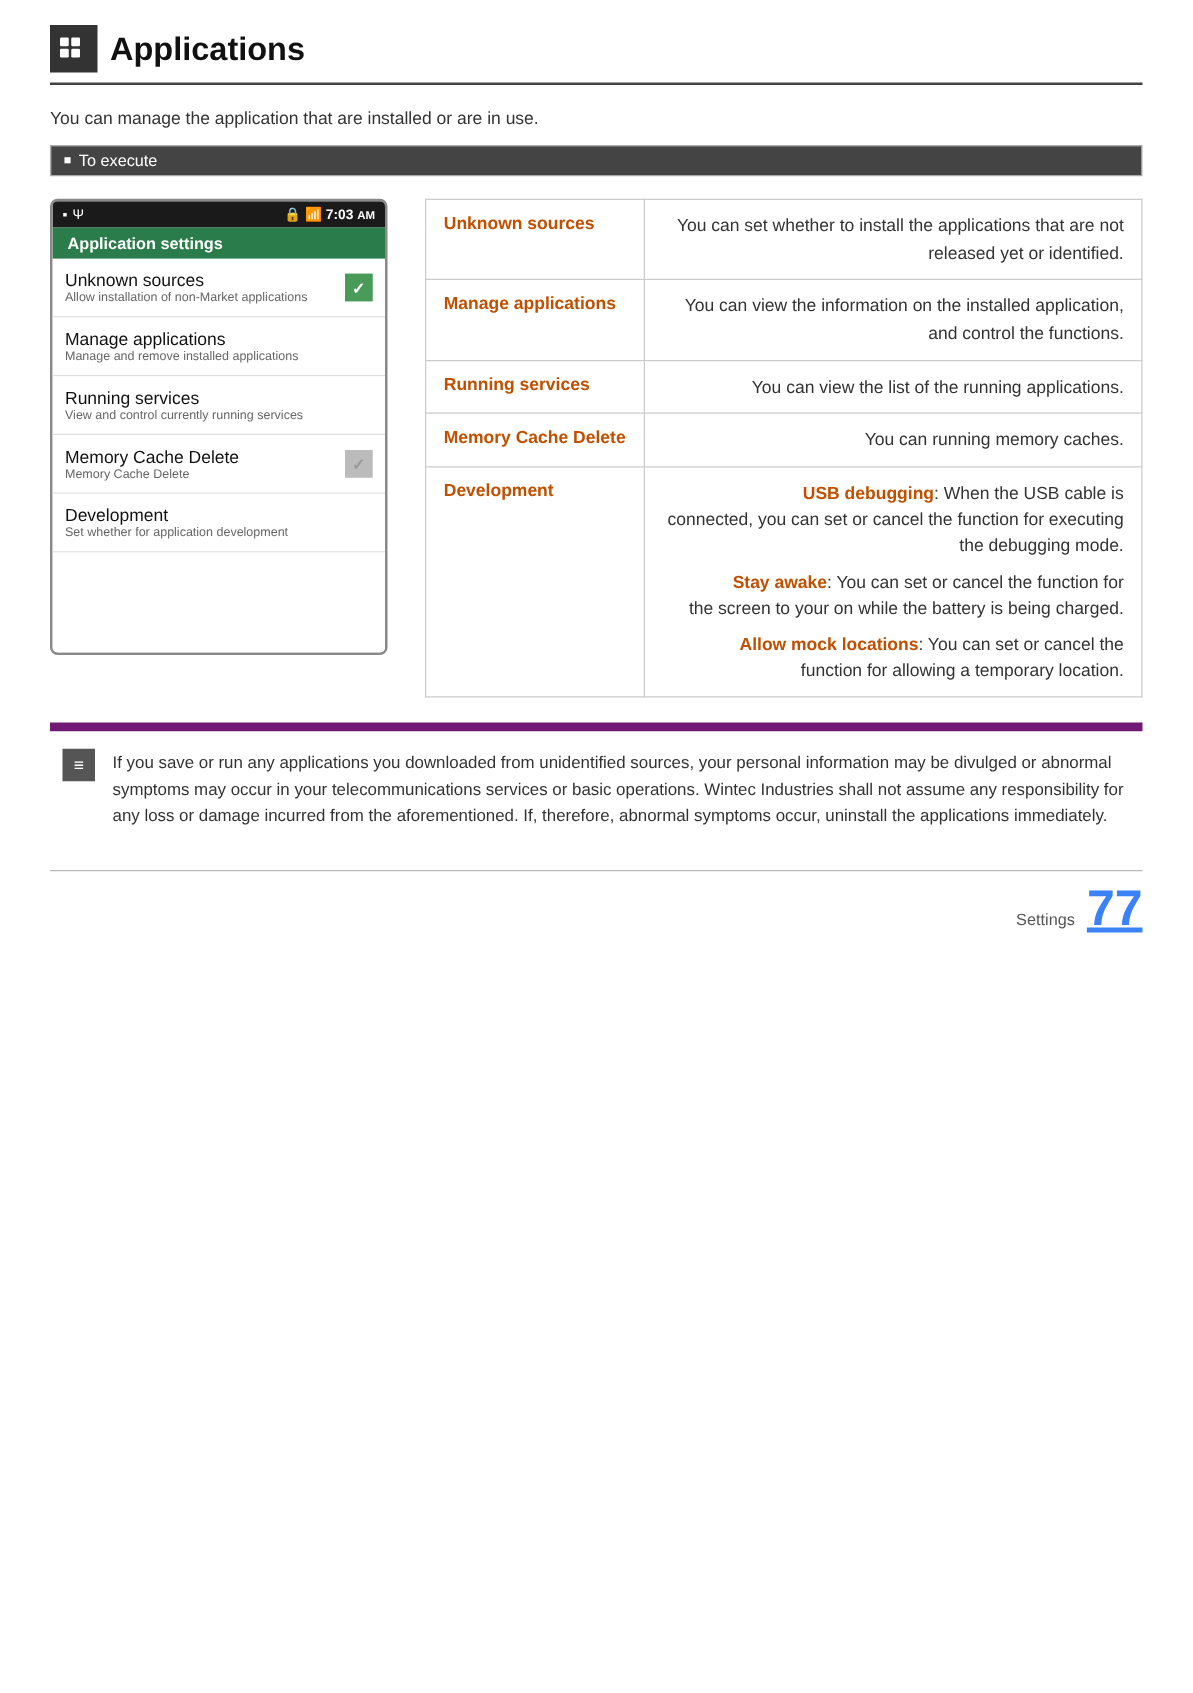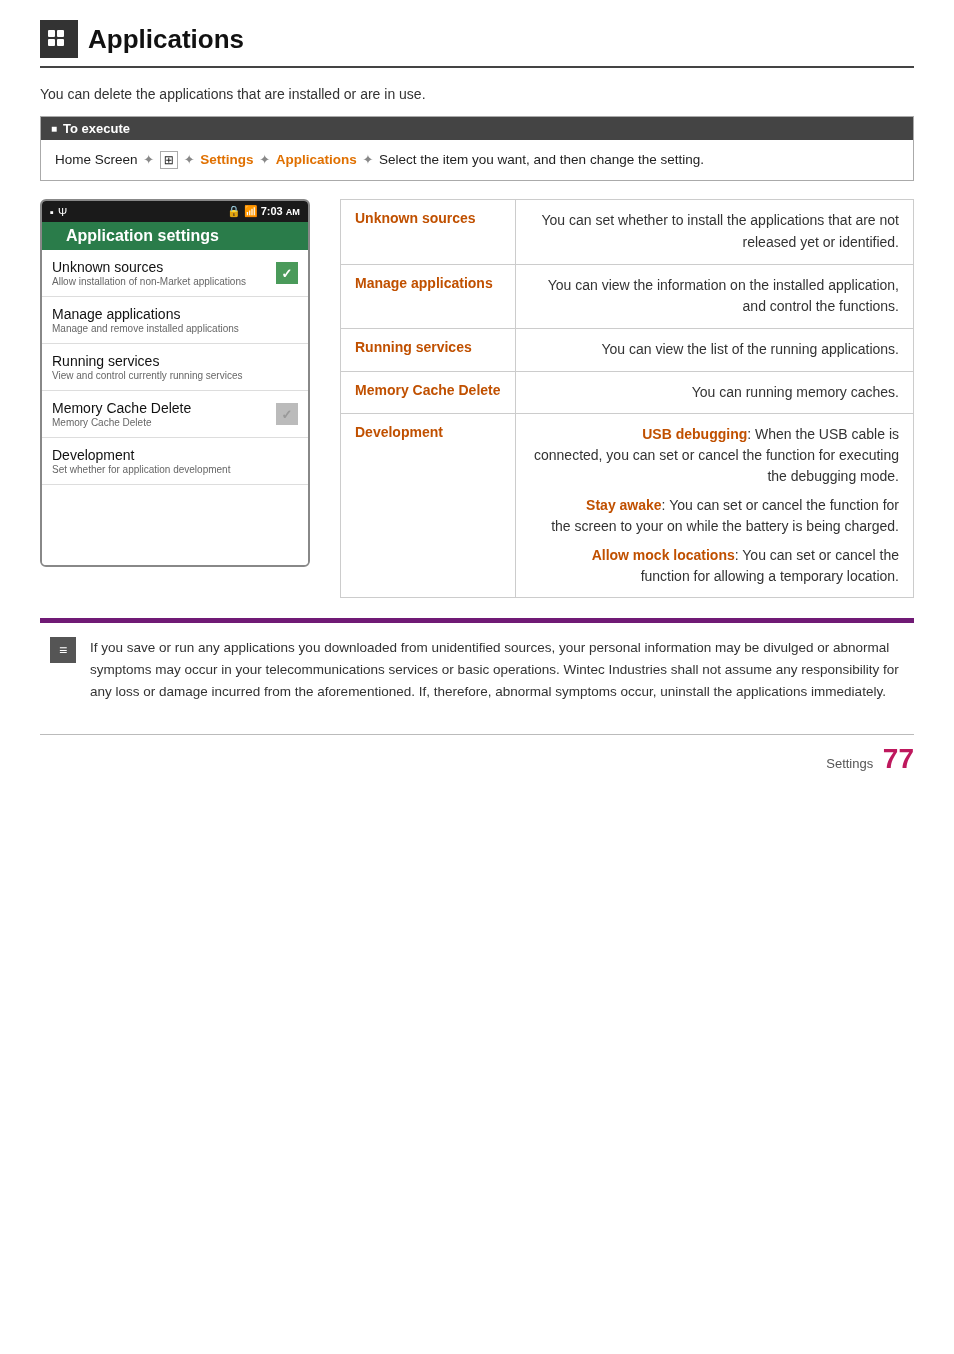--- a/index.html
+++ b/index.html
@@ -47,21 +47,21 @@
 
     
     .execute-box {
       border: 1px solid #aaa;
       margin-bottom: 18px;
     }
     .execute-box-header {
       background: #444;
       color: #fff;
       font-size: 13px;
-      font-weight: bold;
+      font-weight: normal;
       padding: 4px 10px;
       display: flex;
       align-items: center;
       gap: 6px;
     }
     .execute-box-header::before {
       content: '■';
       font-size: 10px;
     }
     .execute-box-body {
@@ -107,23 +107,23 @@
       align-items: center;
     }
     .phone-statusbar-right {
       font-size: 11px;
       font-weight: bold;
       margin-left: 12px;
     }
     .phone-appbar {
       background: #2a7c4a;
       color: #fff;
-      font-size: 16px;
-      font-weight: bold;
-      padding: 5px 24px;
+      font-size: 13px;
+      font-weight: bold;
+      padding: 5px 12px;
     }
     .phone-item {
       background: #fff;
       padding: 9px 10px;
       border-bottom: 1px solid #ddd;
       display: flex;
       align-items: center;
       justify-content: space-between;
     }
     .phone-item-text h3 {
@@ -192,21 +192,21 @@
     .info-table .dev-cell {
       font-weight: bold;
       color: #c05000;
     }
     .dev-sub { margin-bottom: 8px; line-height: 1.5; }
     .dev-sub:last-child { margin-bottom: 0; }
     .dev-term { color: #c05000; font-weight: bold; padding-left: 41px; }
 
     
     .warning-box {
-      border-top: 5px solid #701a75;
+      border-top: 7px solid #701a75;
       padding: 14px 14px 14px 50px;
       position: relative;
       margin-top: 18px;
       font-size: 13.5px;
       color: #333;
       line-height: 1.6;
     }
     .warning-icon {
       position: absolute;
       left: 10px;
@@ -227,57 +227,47 @@
     
     .page-footer {
       text-align: right;
       margin-top: 18px;
       padding-top: 8px;
       border-top: 1px solid #bbb;
       font-size: 13px;
       color: #555;
     }
     .page-footer .footer-num {
-      font-size: 28px;
-      font-weight: bold;
-      color: #be185d;
+      font-size: 40px;
+      font-weight: bold;
+      color: #3b82f6;
       margin-left: 6px;
+      text-decoration: underline;
     }
   </style>
 </head>
 <body>
 
 <div class="page-header">
   <div class="header-icon-block">
     <svg width="24" height="24" viewBox="0 0 24 24">
       <rect x="1" y="3" width="7" height="7" rx="1" fill="#fff"></rect>
       <rect x="10" y="3" width="7" height="7" rx="1" fill="#fff"></rect>
       <rect x="1" y="12" width="7" height="7" rx="1" fill="#fff"></rect>
       <rect x="10" y="12" width="7" height="7" rx="1" fill="#fff"></rect>
     </svg>
   </div>
   <h1>Applications</h1>
 </div>
 
-<p class="intro-text">You can delete the applications that are installed or are in use.</p>
+<p class="intro-text">You can manage the application that are installed or are in use.</p>
 
 <div class="execute-box">
   <div class="execute-box-header">
     <span>To execute</span>
-  </div>
-  <div class="execute-box-body">
-    <span>Home Screen </span>
-    <span class="arrow">✦ </span>
-    <span style="border:1px solid #aaa;padding:1px 3px;font-size:12px;">⊞</span>
-    <span class="arrow"> ✦ </span>
-    <span class="orange bold">Settings</span>
-    <span class="arrow"> ✦ </span>
-    <span class="orange bold">Applications</span>
-    <span class="arrow"> ✦ </span>
-    <span>Select the item you want, and then change the setting.</span>
   </div>
 </div>
 
 <div class="content-area">
 
   <div class="phone-mockup">
     <div class="phone-statusbar">
       <div class="phone-statusbar-left">
         <span>▪</span>
         <span>Ψ</span>

